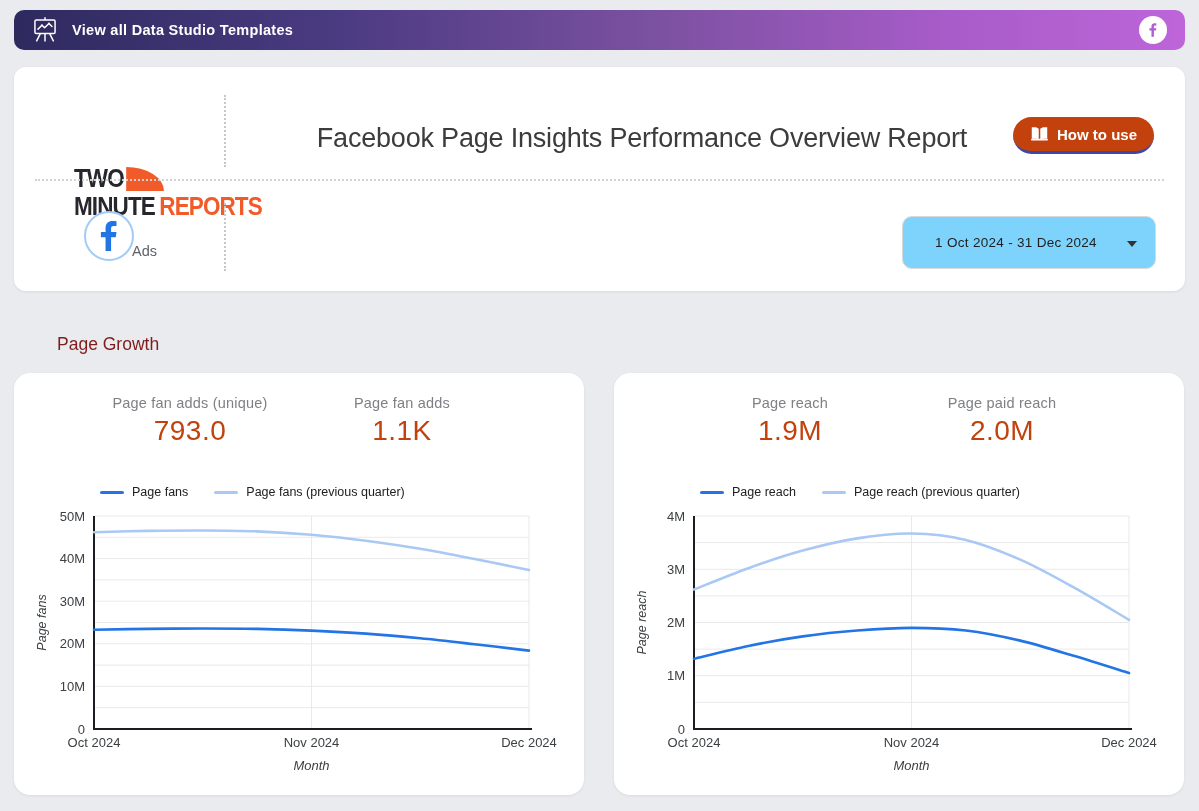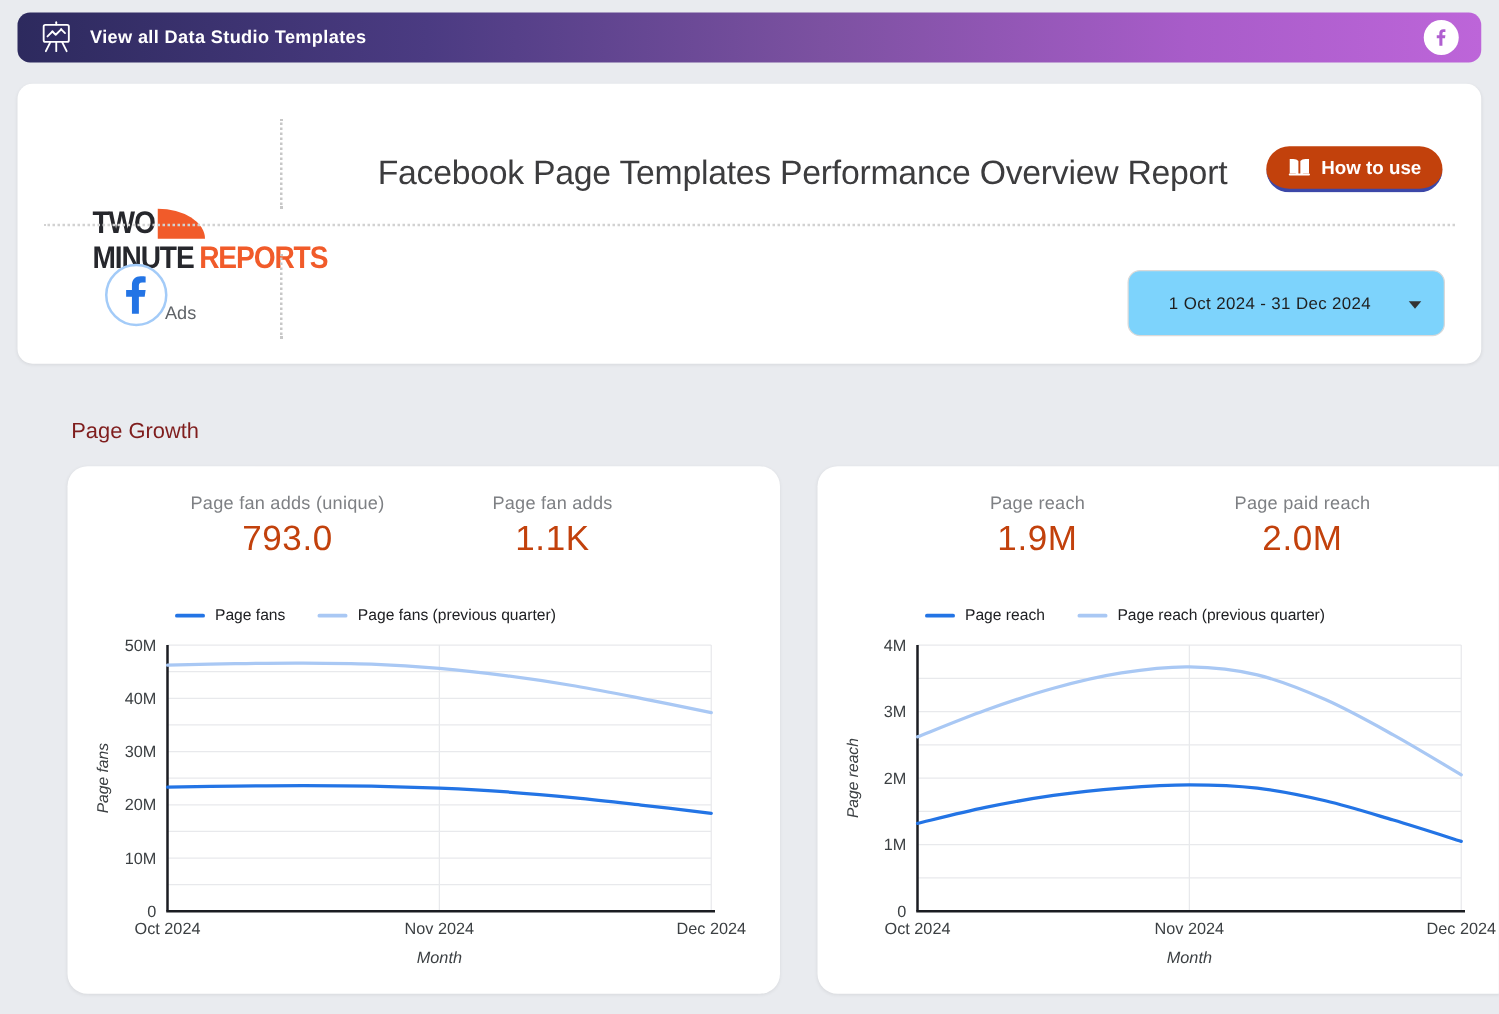--- a/index.html
+++ b/index.html
@@ -60,21 +60,21 @@
   .date-value{ font-size:13.5px; color:#1f1f1f; letter-spacing:.3px; margin-right:26px; }
   .caret{ position:absolute; right:18px; top:24px; width:0; height:0;
     border-left:5px solid transparent; border-right:5px solid transparent; border-top:6px solid #333; }
 
   
   .section-title{ position:absolute; left:24px; top:334px; font-size:17.5px; font-weight:500; color:#7f1d1d;margin-left:33px; }
 
   
   .chart-card{
     position:absolute; top:373px; width:570px; height:422px; background:#ffffff;
-    border-radius:16px; box-shadow:0 1px 3px rgba(0,0,0,.07);margin-left:40px;
+    border-radius:16px; box-shadow:0 1px 3px rgba(0,0,0,.07);
   }
   .card-left{ left:14px; }
   .card-right{ left:614px; }
 
   .kpi{ position:absolute; top:22px; width:240px; text-align:center; }
   .kpi-1{ left:56px; }
   .kpi-2{ left:268px; }
   .kpi-label{ font-size:14.5px; color:#7e8084; letter-spacing:.2px; }
   .kpi-value{ font-size:28px; color:#c2410c; margin-top:4px; letter-spacing:.5px; }
 
@@ -121,21 +121,21 @@
     <div class="logo-row">
       <span class="logo-word2">MINUTE</span>
       <span class="logo-word3">REPORTS</span>
     </div>
   </div>
 
   <div class="vdivider vdiv1"></div>
   <div class="vdivider vdiv2"></div>
   <div class="hdivider"></div>
 
-  <div class="report-title">Facebook Page Templates Performance Overview Report</div>
+  <div class="report-title">Facebook Page Insights Performance Overview Report</div>
 
   <button class="how-to-use">
     <span style="display:flex;">
       <svg width="19" height="17" viewBox="0 0 24 22" fill="#ffffff">
         <path d="M11 3.6C9.9 2.3 8 1.5 5.7 1.5H2v15h4.2c1.9 0 3.6.6 4.8 1.7V3.6z"></path>
         <path d="M13 3.6c1.1-1.3 3-2.1 5.3-2.1H22v15h-4.2c-1.9 0-3.6.6-4.8 1.7V3.6z"></path>
         <rect x="1" y="16.5" width="22" height="2.2" rx="1.1"></rect>
       </svg>
     </span>
     <span>How to use</span>

